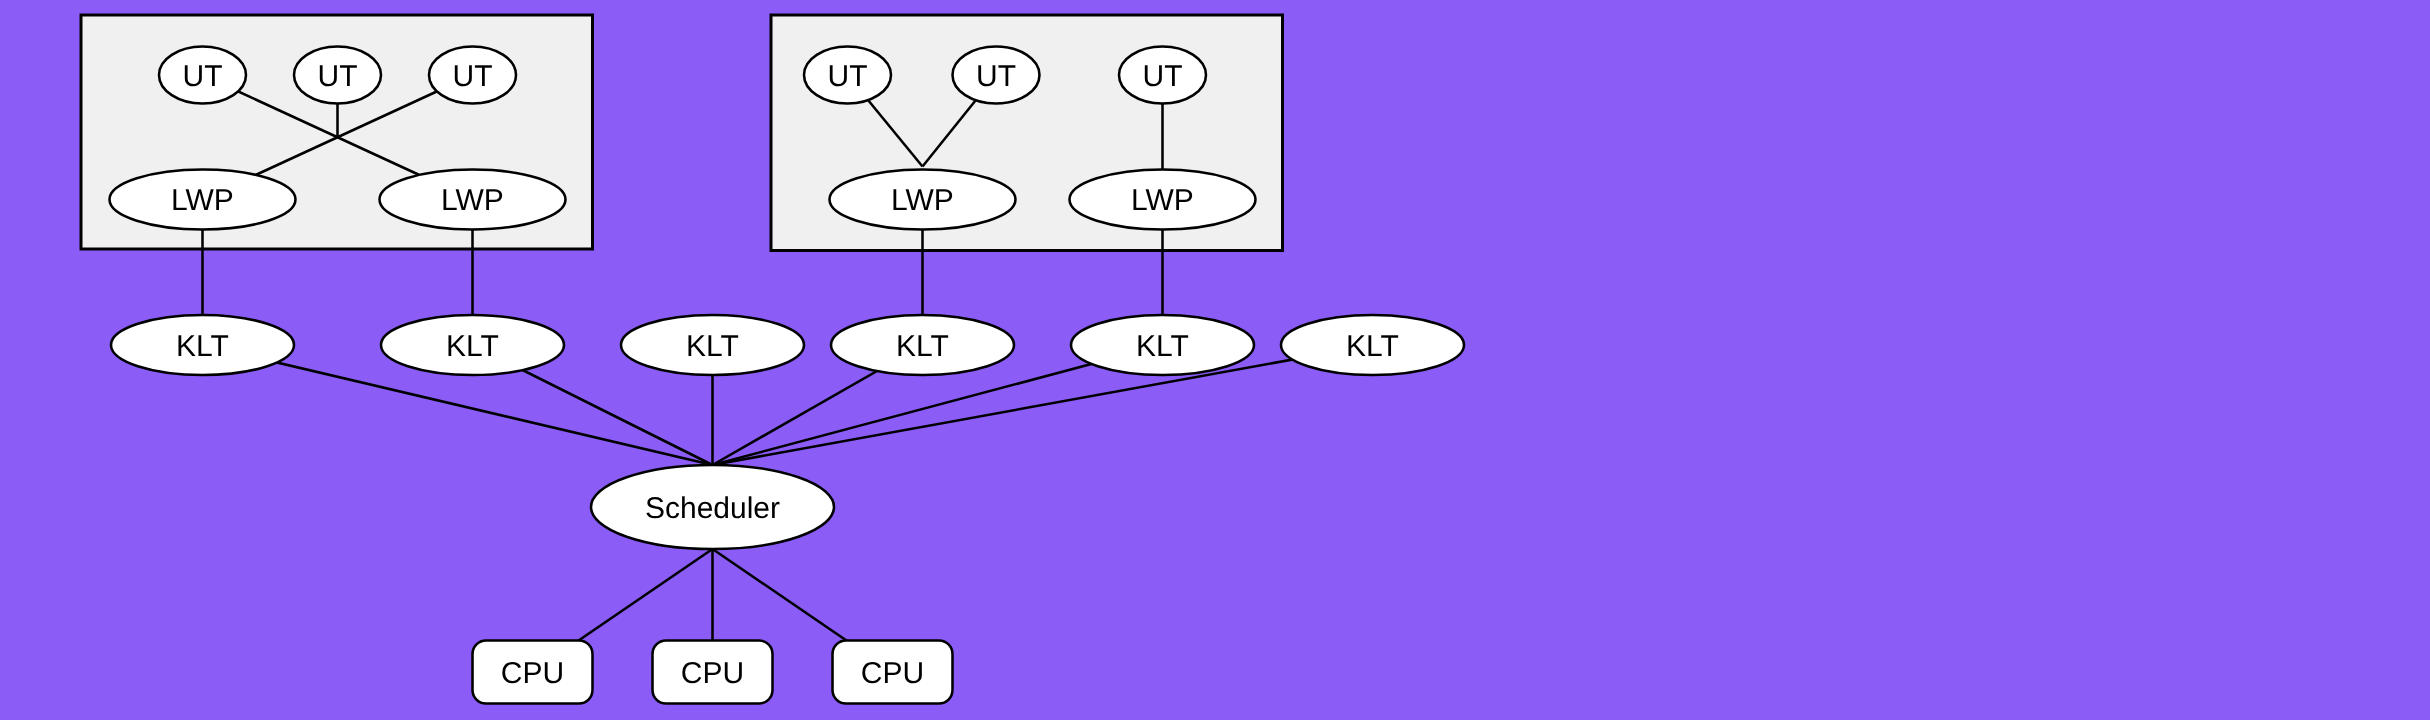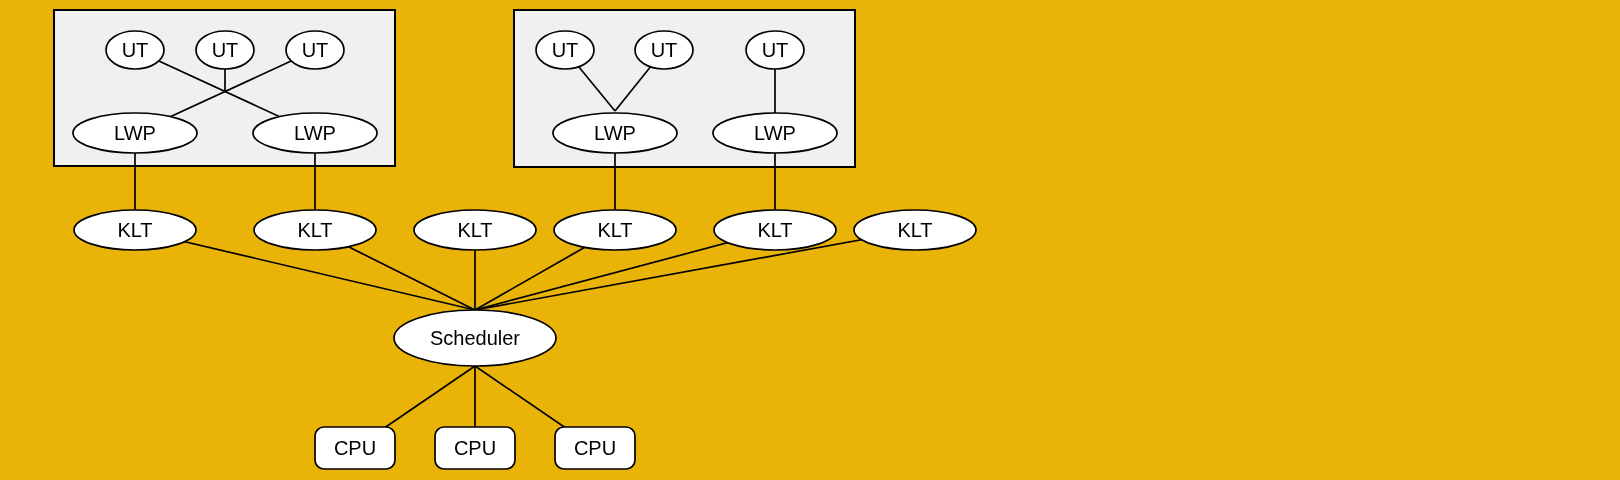--- a/index.html
+++ b/index.html
@@ -7,21 +7,21 @@
     padding: 0;
     background: #ffffff;
     width: 1620px;
     height: 480px;
     overflow: hidden;
   }
   .canvas {
     position: relative;
     width: 1620px;
     height: 480px;
-    background: #eab308;
+    background: #8b5cf6;
   }
   svg {
     display: block;
   }
   svg text {
     font-family: "Liberation Sans", sans-serif;
     font-size: 20px;
     fill: #000000;
     text-anchor: middle;
   }

